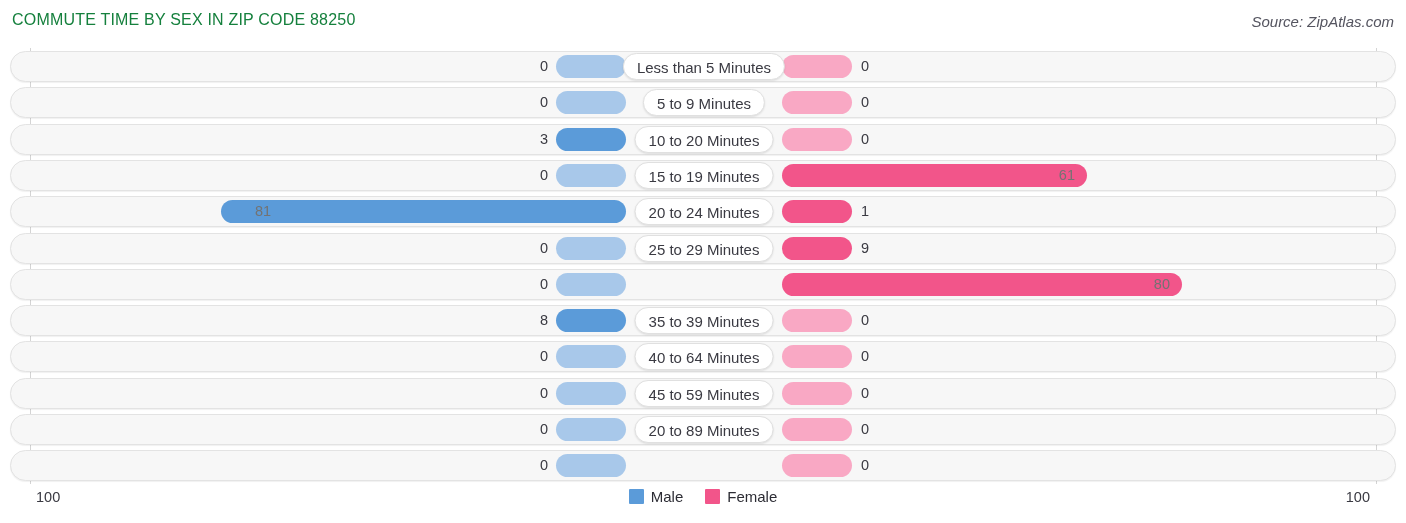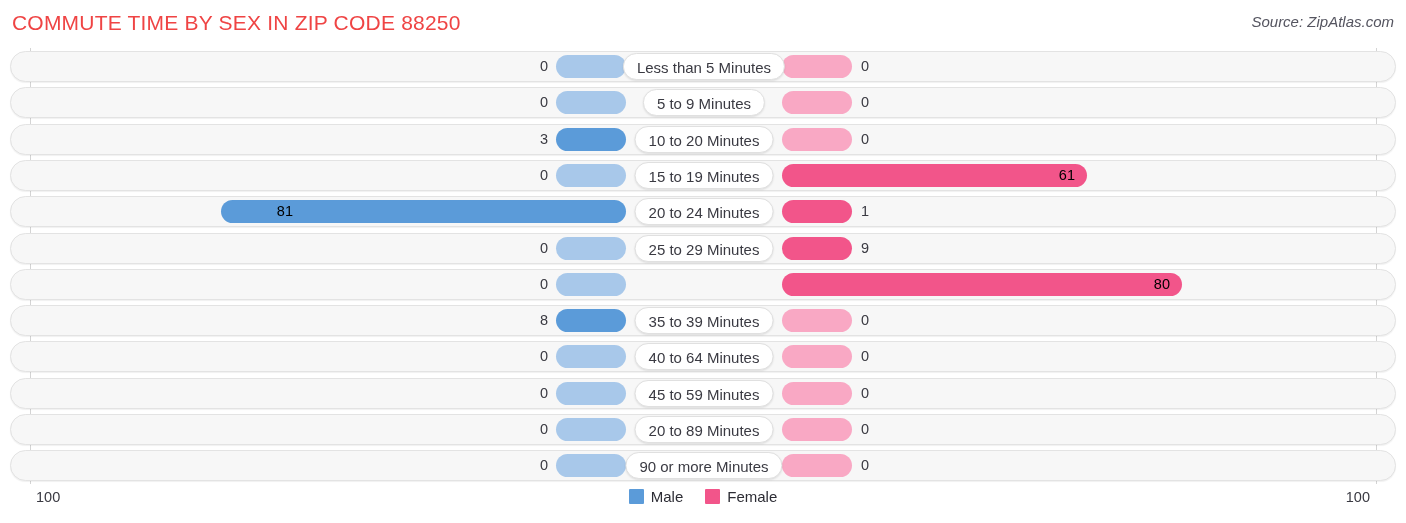--- a/index.html
+++ b/index.html
@@ -20,23 +20,23 @@
   #header {
     position: absolute;
     left: 0; top: 0;
     width: 1406px;
     height: 46px;
   }
   #chart-title {
     position: absolute;
     left: 12px;
     top: 11px;
-    font-size: 21px;
+    font-size: 16px;
     letter-spacing: 0.2px;
-    color: #ef4444;
+    color: #15803d;
     font-weight: 400;
     white-space: nowrap;
   }
   #source-label {
     position: absolute;
     right: 12px;
     top: 13px;
     font-size: 15px;
     font-style: italic;
     color: #555560;
@@ -103,21 +103,21 @@
   .val {
     position: absolute;
     top: 4px;
     height: 21px;
     line-height: 21px;
     font-size: 14.5px;
     color: #3a3a42;
     white-space: nowrap;
   }
   .val.inside {
-    color: #000000;
+    color: #737373;
   }
   .val.male-val {
     text-align: right;
   }
   .val.female-val {
     text-align: left;
   }
 
   
   .cat-pill {
@@ -225,21 +225,21 @@
           <div class="bar female hi" style="left: 771px; width: 305px;"></div>
           <div class="val male-val" style="left: 479px; width: 58px;">0</div>
           <div class="val female-val inside" style="left: 1006px; width: 58px; text-align: right;">61</div>
           <div class="cat-pill" style="left: 693px;">15 to 19 Minutes</div>
         </div>
       </div>
       <div class="row" style="top: 148.2px;">
         <div class="row-inner">
           <div class="bar male hi" style="left: 210px; width: 405px;"></div>
           <div class="bar female hi" style="left: 771px; width: 70px;"></div>
-          <div class="val male-val inside" style="left: 222px; text-align: right; width: 60px;">81</div>
+          <div class="val male-val inside" style="left: 222px; text-align: center; width: 60px;">81</div>
           <div class="val female-val" style="left: 850px; width: 58px;">1</div>
           <div class="cat-pill" style="left: 693px;">20 to 24 Minutes</div>
         </div>
       </div>
       <div class="row" style="top: 184.5px;">
         <div class="row-inner">
           <div class="bar male" style="left: 545px; width: 70px;"></div>
           <div class="bar female hi" style="left: 771px; width: 70px;"></div>
           <div class="val male-val" style="left: 479px; width: 58px;">0</div>
           <div class="val female-val" style="left: 850px; width: 58px;">9</div>
@@ -289,21 +289,20 @@
           <div class="val female-val" style="left: 850px; width: 58px;">0</div>
           <div class="cat-pill" style="left: 693px;">20 to 89 Minutes</div>
         </div>
       </div>
       <div class="row" style="top: 402.3px;">
         <div class="row-inner">
           <div class="bar male" style="left: 545px; width: 70px;"></div>
           <div class="bar female" style="left: 771px; width: 70px;"></div>
           <div class="val male-val" style="left: 479px; width: 58px;">0</div>
           <div class="val female-val" style="left: 850px; width: 58px;">0</div>
-          <div class="cat-pill" style="left: 693px;">90 or more Minutes</div>
         </div>
       </div>
     </div>
 </div>
 
 <div id="footer">
   <div class="axis-end" id="axis-end-left">100</div>
   <div class="axis-end" id="axis-end-right">100</div>
   <div id="legend"><div class="legend-item"><span class="legend-swatch" style="background: rgb(91, 155, 217);"></span><span class="legend-label">Male</span></div><div class="legend-item"><span class="legend-swatch" style="background: rgb(242, 85, 138);"></span><span class="legend-label">Female</span></div></div>
 </div>

